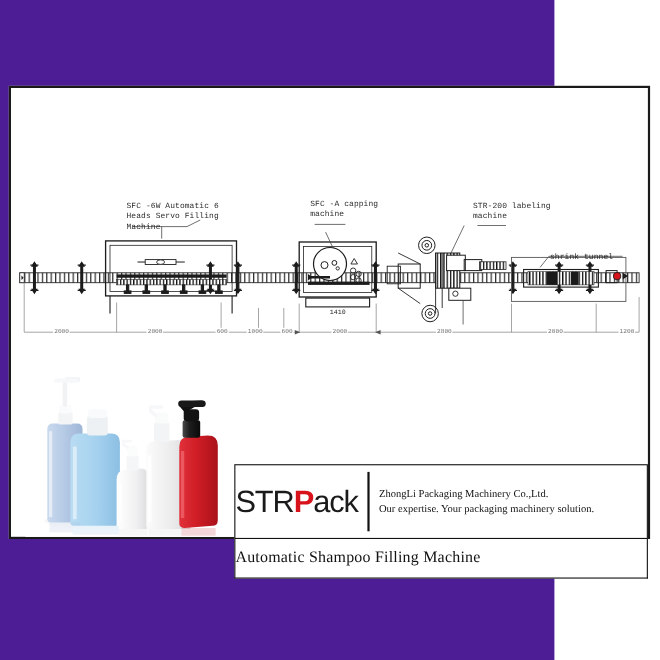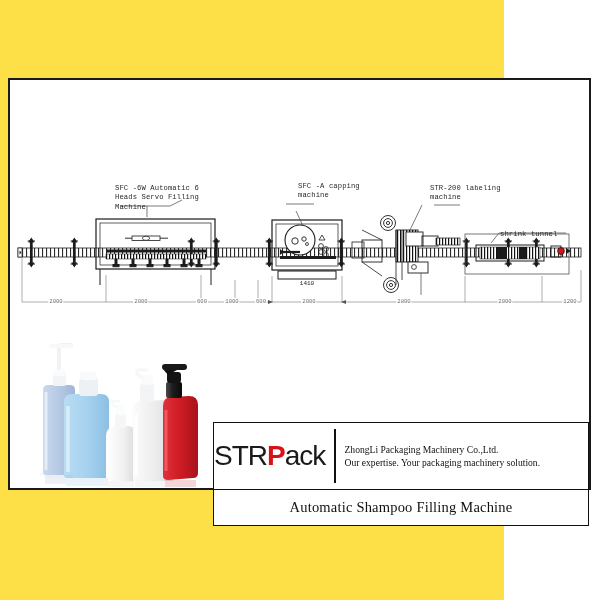--- a/index.html
+++ b/index.html
@@ -1,35 +1,35 @@
 <!DOCTYPE html>
 <html><head>
 <meta charset="utf-8">
 <style>
   html,body{margin:0;padding:0;background:#ffffff;}
   body{width:600px;height:600px;overflow:hidden;
        font-family:"Liberation Sans",sans-serif;}
 
   
-  #canvas{position:relative;width:504px;height:600px;background:#fde047;}
+  #canvas{position:relative;width:504px;height:600px;background:#4c1d95;}
 
   
   #frame{position:absolute;left:8px;top:78px;width:583px;height:412px;
          border:2px solid #1a1a1a;background:#fff;box-sizing:border-box;}
 
   
   #drawing{position:absolute;left:0;top:0;width:579px;height:246px;}
   #drawing svg{display:block;}
 
   
   .lbl{position:absolute;font-family:"Liberation Mono",monospace;
        font-size:7.2px;line-height:9.3px;color:#2a2a2a;white-space:pre;
        letter-spacing:.1px;}
   #lbl-fill{left:105px;top:104px;}
-  #lbl-cap{left:288px;top:102px;}
+  #lbl-cap{left:272px;top:102px;}
   #lbl-lab{left:420px;top:104px;}
   #lbl-shr{left:490px;top:150px;text-align:center;}
 
   
   .dim{position:absolute;font-family:"Liberation Mono",monospace;
        font-size:5.6px;color:#6e6e6e;transform:translateX(-50%);
        background:#fff;padding:0 1px;}
 
   
   #dim-1410{position:absolute;font-family:"Liberation Mono",monospace;
@@ -48,21 +48,21 @@
         font-family:"Liberation Sans",sans-serif;font-size:28px;
         font-weight:400;color:#1a1a1a;letter-spacing:-1px;line-height:1;}
   #logo .red{color:#d8121a;font-weight:700;}
   #divider{width:1.5px;align-self:stretch;background:#111;margin:6px 0;}
   #tagline{flex:1;padding-left:9px;font-family:Liberation Serif, serif;
            font-size:9.6px;line-height:13.5px;color:#111;}
 
   
   #titlebar{position:absolute;left:203px;top:410px;width:376px;height:36px;
             border:1.5px solid #111;border-top:none;box-sizing:border-box;
-            display:flex;align-items:center;justify-content:center;
+            display:flex;align-items:center;justify-content:flex-start;
             background:#fff;}
   #titlebar span{font-family:"Liberation Serif",serif;font-size:14.5px;
                  color:#111;letter-spacing:.2px;}
 </style>
 </head>
 <body>
 
 <div id="canvas">
 
   <div id="frame">

